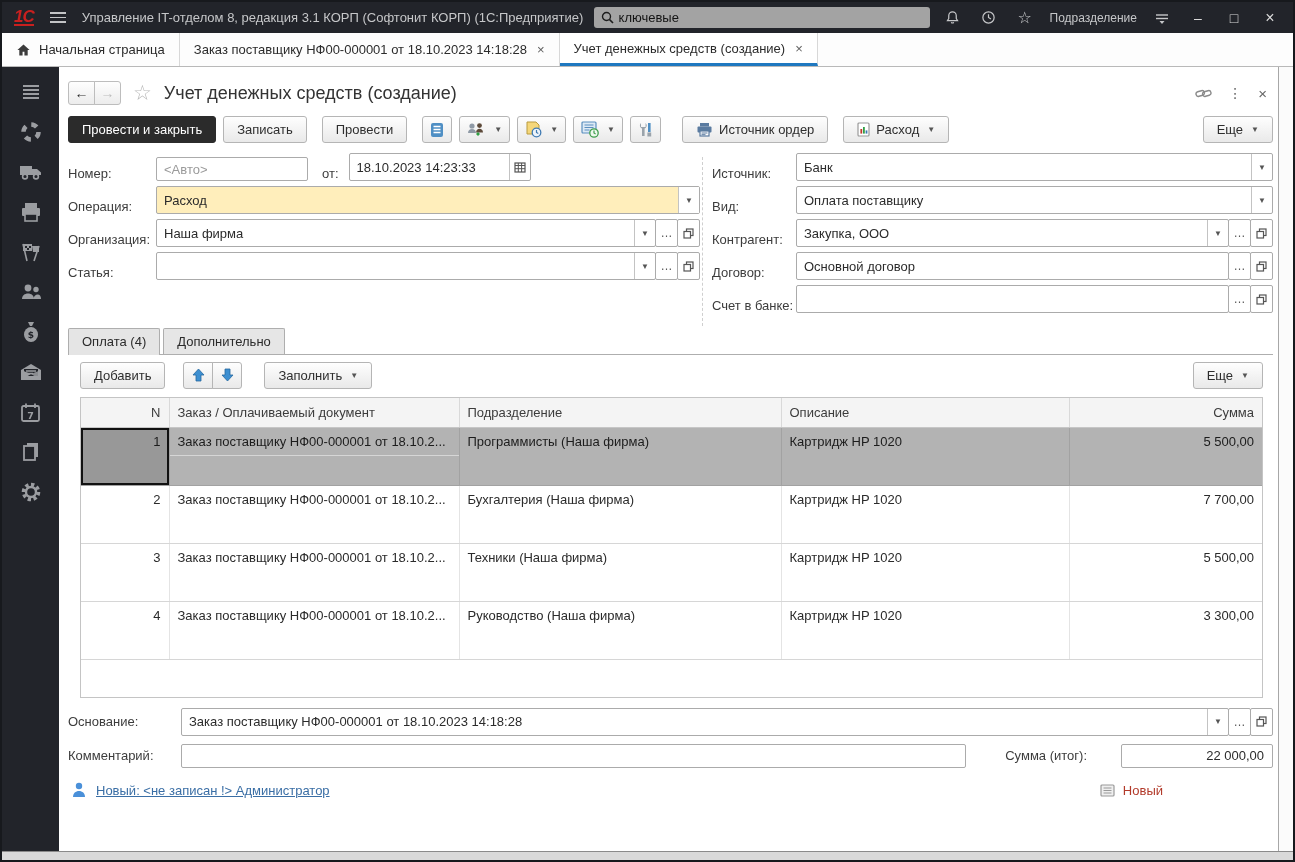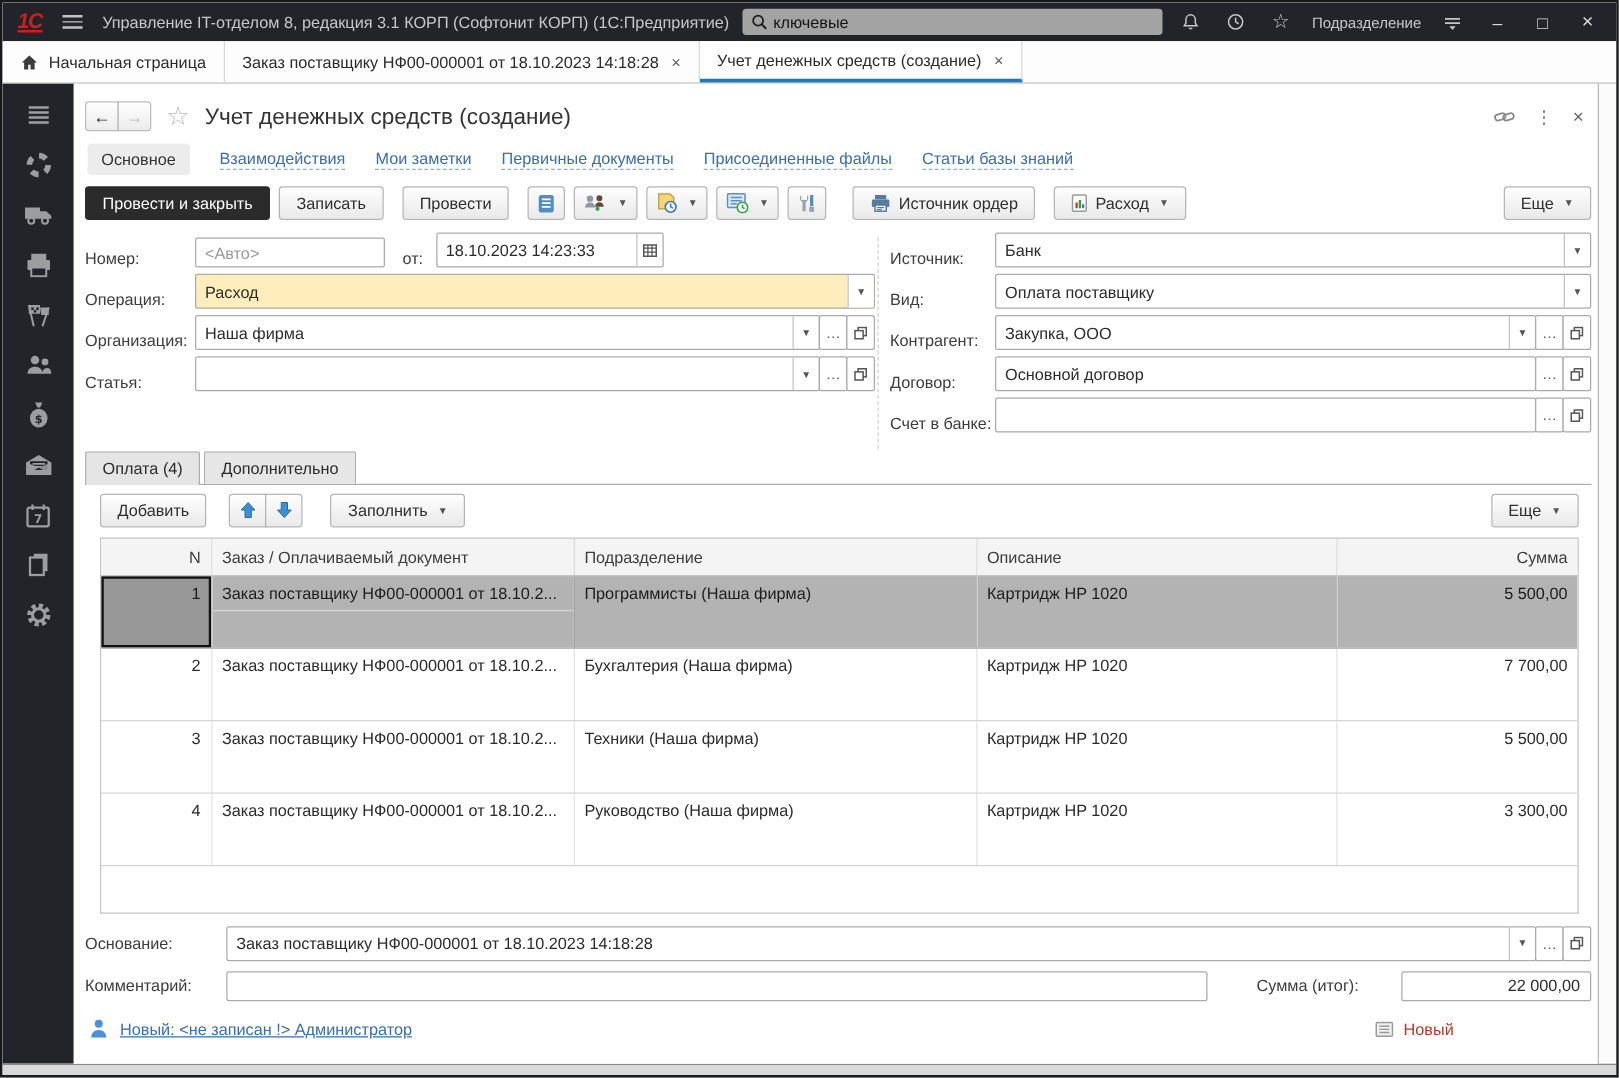--- a/index.html
+++ b/index.html
@@ -276,28 +276,20 @@
             <svg width="17" height="13" viewBox="0 0 18 13">
                 <rect x="1" y="4" width="9" height="5" rx="2.5" transform="rotate(-16 5.5 6.5)" fill="none" stroke="#8a8a8a" stroke-width="1.5"></rect>
                 <rect x="8" y="4" width="9" height="5" rx="2.5" transform="rotate(-16 12.5 6.5)" fill="none" stroke="#8a8a8a" stroke-width="1.5"></rect>
               </svg>
           </span>
           <span class="hico dots">⋮</span>
           <span class="hico" style="font-size:15px;color:#666">×</span>
         </span>
       </div>
 
-      <div class="navrow">
-        <span class="navactive">Основное</span>
-        <span class="navlink">Взаимодействия</span>
-        <span class="navlink">Мои заметки</span>
-        <span class="navlink">Первичные документы</span>
-        <span class="navlink">Присоединенные файлы</span>
-        <span class="navlink">Статьи базы знаний</span>
-      </div>
 
       <div class="toolbar">
         <span class="btn dark">
             <span>Провести и закрыть</span>
           </span>
         <span class="btn">
             <span>Записать</span>
           </span>
         <span class="btn" style="margin-left:8px">
             <span>Провести</span>

